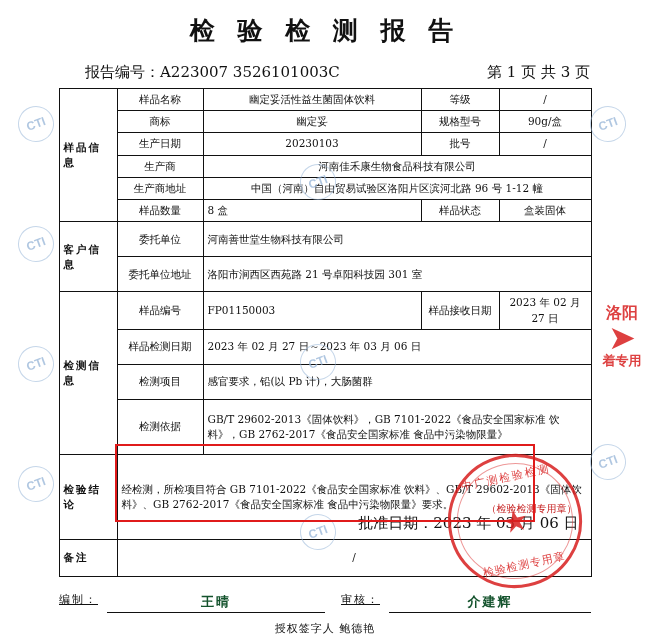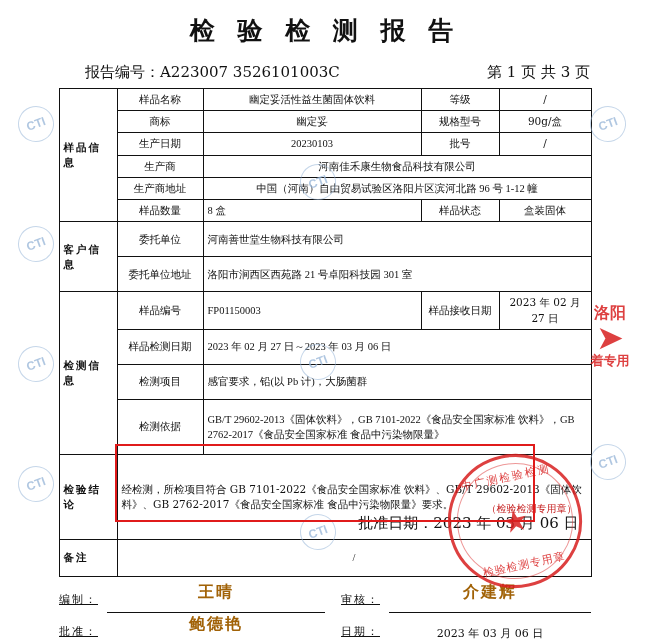--- a/index.html
+++ b/index.html
@@ -59,21 +59,20 @@
     text-align: left;
     letter-spacing: 2px;
     font-weight: bold;
   }
   .c-lab {
     width: 86px;
     text-align: center;
   }
   .c-val {
     text-align: center;
-    font-family: Liberation Serif, serif;
   }
   .c-lab2 {
     width: 78px;
     text-align: center;
   }
   .c-val2 {
     width: 92px;
     text-align: center;
   }
   .left-pad { text-align: left; padding-left: 8px; }
@@ -123,26 +122,26 @@
     flex: 1;
     border-bottom: 1px solid #111;
     text-align: center;
     padding-bottom: 2px;
     position: relative;
     height: 22px;
   }
   .hand {
     font-family: "DejaVu Serif", "Liberation Serif", serif;
     font-weight: bold;
-    font-size: 16px;
-    color: #a16207;
+    font-size: 13px;
+    color: #14532d;
     letter-spacing: 2px;
     position: absolute;
     left: 0; right: 0;
-    bottom: 9px;
+    bottom: 1px;
   }
   .plain-val {
     font-size: 11px;
     position: absolute;
     left: 0; right: 0;
     bottom: 3px;
   }
   .authorized {
     text-align: center;
     font-size: 11px;
@@ -205,21 +204,21 @@
     font-family: "DejaVu Serif", serif;
   }
   .stamp-ring2 {
     position: absolute;
     left: 6px; top: 6px; right: 6px; bottom: 6px;
     border-radius: 50%;
     border: 1px solid rgba(216,31,31,0.55);
   }
   .side-red {
     position: absolute;
-    right: 20px;
+    right: 8px;
     top: 290px;
     width: 40px;
     color: #d81f1f;
     font-size: 16px;
     line-height: 1.1;
     text-align: center;
     opacity: 0.85;
     font-weight: bold;
     pointer-events: none;
   }
@@ -360,34 +359,20 @@
             <span class="hand">王晴</span>
           </span>
       </div>
       <div class="sign-cell" style="padding-left:16px">
         <span class="sign-label">审核：</span>
         <span class="sign-value">
             <span class="hand">介建辉</span>
           </span>
       </div>
     </div>
-    <div class="sign-line">
-      <div class="sign-cell">
-        <span class="sign-label">批准：</span>
-        <span class="sign-value">
-            <span class="hand">鲍德艳</span>
-          </span>
-      </div>
-      <div class="sign-cell" style="padding-left:16px">
-        <span class="sign-label">日期：</span>
-        <span class="sign-value">
-            <span class="plain-val">2023 年 03 月 06 日</span>
-          </span>
-      </div>
-    </div>
   </div>
 
   <div class="authorized">授权签字人 鲍德艳</div>
 
   <div class="stamp">
     <div class="stamp-ring2"></div>
     <div class="txt-top">中广测检验检测</div>
     <div class="star">★</div>
     <div class="txt-bottom">检验检测专用章</div>
   </div>

